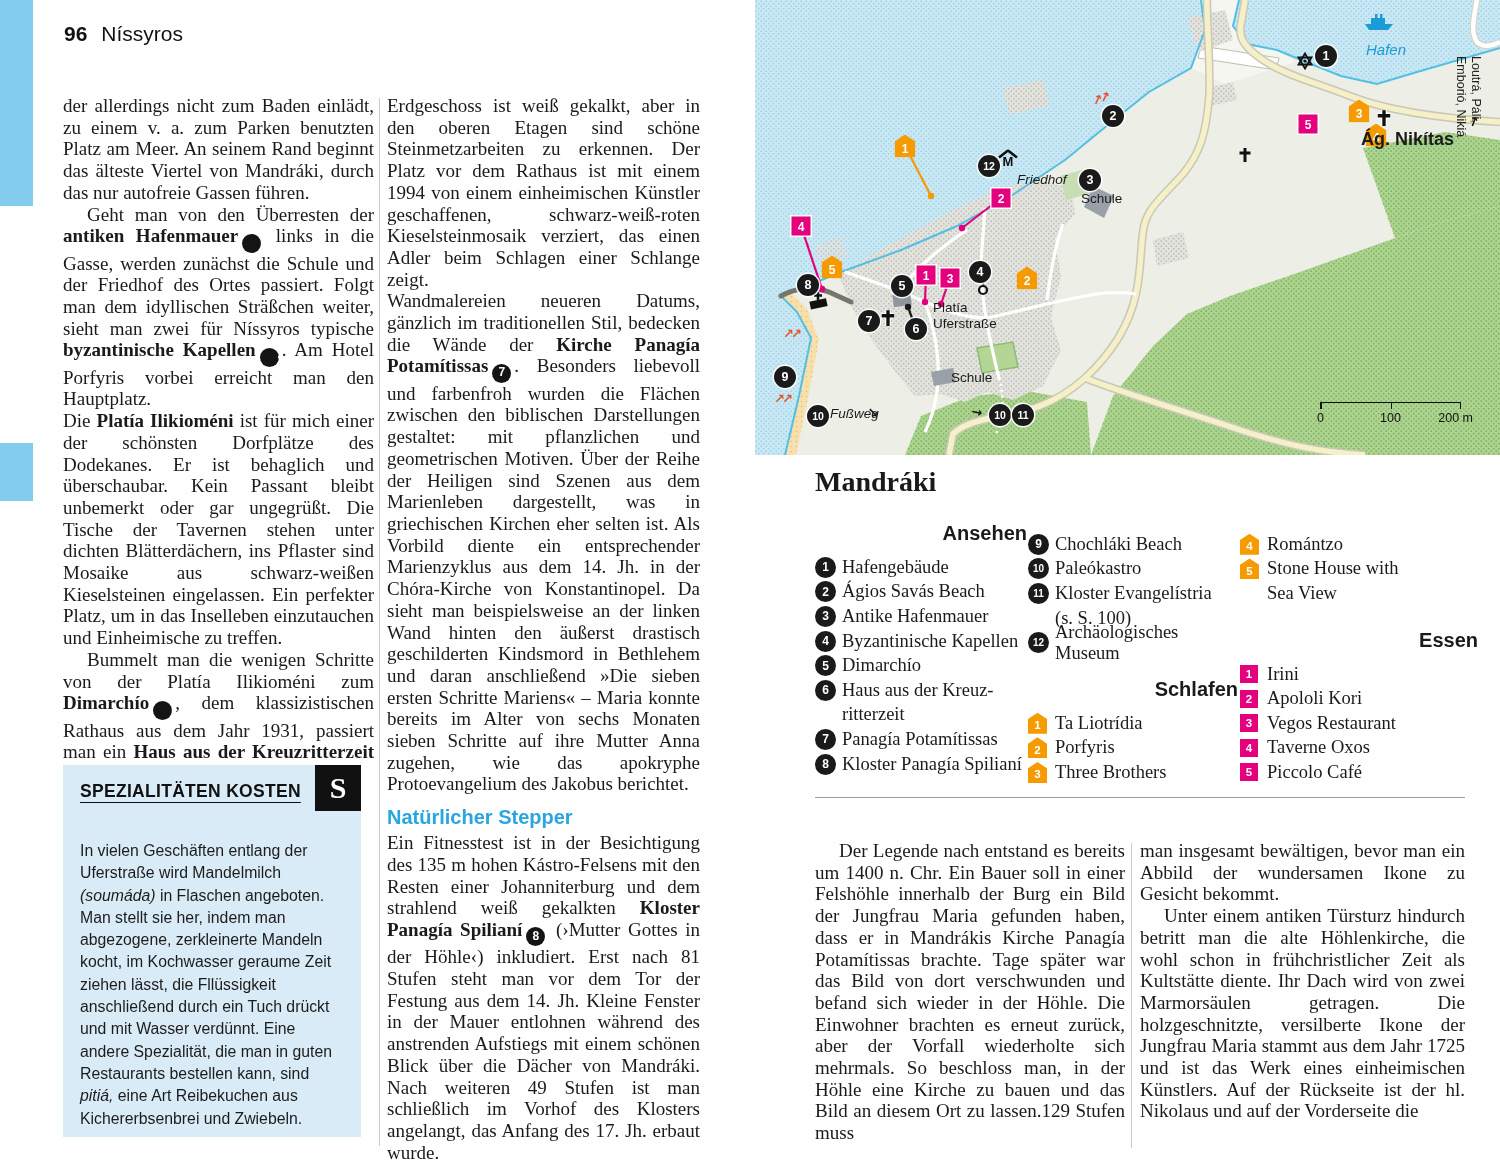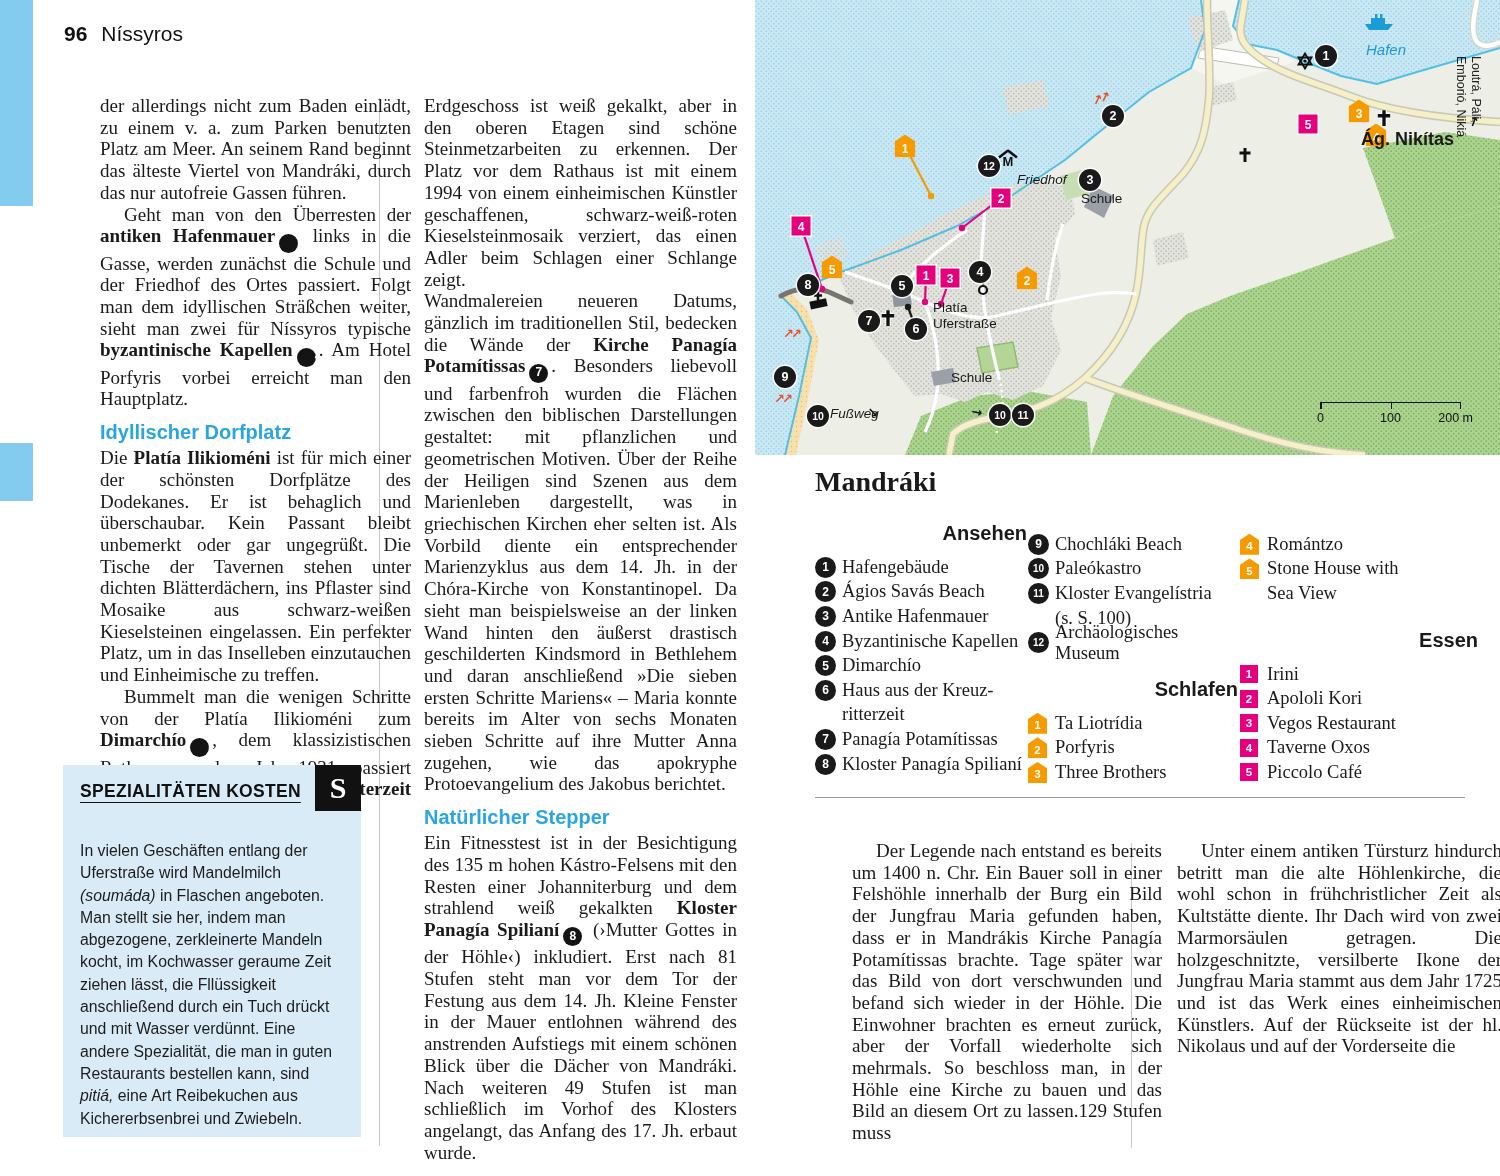--- a/index.html
+++ b/index.html
@@ -9,21 +9,21 @@
   #tab1{top:0;height:206px;}
   #tab2{top:443px;height:58px;}
   #pagehead{position:absolute;left:64px;top:22px;font-family:"Liberation Sans",sans-serif;
         font-size:21px;color:#111;}
   #pagehead .num{font-weight:bold;margin-right:14px;}
   .vrule{position:absolute;width:1px;background:#c9c9c9;}
   #rule-top{left:379px;top:98px;height:1048px;}
   #rule-bottom{left:1131px;top:843px;height:305px;}
   #hrule{position:absolute;left:815px;top:797px;width:650px;height:1px;background:#9a9a9a;}
 
-  .tcol{position:absolute;text-align:justify;font-size:19px;line-height:21.7px;margin-left:37px;}
+  .tcol{position:absolute;text-align:justify;font-size:19px;line-height:21.7px;}
   #col1{left:63px;top:95px;width:311px;}
   #col2{left:387px;top:95px;width:313px;}
   .tcol p{margin:0;}
   .tcol p.ind{text-indent:24px;}
   .subhead{font-family:"Liberation Sans",sans-serif;font-weight:bold;font-size:20px;
         color:#29A5DF;margin:11px 0 3px;line-height:23px;text-align:left;}
   .bold{font-weight:bold;}
   .ital{font-style:italic;}
   .tmark{display:inline-flex;width:19px;height:19px;border-radius:50%;background:#141414;
         color:#fff;font-family:"Liberation Sans",sans-serif;font-weight:bold;font-size:12px;
@@ -108,21 +108,20 @@
     <span class="num">96</span><span>Níssyros</span>
   </div>
 
   <div class="vrule" id="rule-top"></div>
   <div class="vrule" id="rule-bottom"></div>
   <div id="hrule"></div>
 
   <div class="tcol" id="col1">
       <p><span>der allerdings nicht zum Baden einlädt, zu einem v. a. zum Parken benutzten Platz am Meer. An seinem Rand beginnt das älteste Viertel von Mandráki, durch das nur autofreie Gassen führen.</span></p>
       <p class="ind"><span>Geht man von den Überresten der </span><span class="bold">antiken Hafenmauer</span><span class="tmark">3</span><span> links in die Gasse, werden zunächst die Schule und der Friedhof des Ortes passiert. Folgt man dem idyllischen Sträßchen weiter, sieht man zwei für Níssyros typische </span><span class="bold">byzantinische Kapellen</span><span class="tmark">4</span><span>. Am Hotel Porfyris vorbei erreicht man den Hauptplatz.</span></p>
-      <div class="subhead">Idyllischer Dorfplatz</div>
       <p><span>Die </span><span class="bold">Platía Ilikioméni</span><span> ist für mich einer der schönsten Dorfplätze des Dodekanes. Er ist behaglich und überschaubar. Kein Passant bleibt unbemerkt oder gar ungegrüßt. Die Tische der Tavernen stehen unter dichten Blätterdächern, ins Pflaster sind Mosaike aus schwarz-weißen Kieselsteinen eingelassen. Ein perfekter Platz, um in das Inselleben einzutauchen und Einheimische zu treffen.</span></p>
       <p class="ind"><span>Bummelt man die wenigen Schritte von der Platía Ilikioméni zum </span><span class="bold">Dimarchío</span><span class="tmark">5</span><span>, dem klassizistischen Rathaus aus dem Jahr 1931, passiert man ein </span><span class="bold">Haus aus der Kreuzritterzeit</span><span class="tmark">6</span><span>. Sein</span></p>
     </div>
   <div class="tcol" id="col2">
       <p><span>Erdgeschoss ist weiß gekalkt, aber in den oberen Etagen sind schöne Steinmetzarbeiten zu erkennen. Der Platz vor dem Rathaus ist mit einem 1994 von einem einheimischen Künstler geschaffenen, schwarz-weiß-roten Kieselsteinmosaik verziert, das einen Adler beim Schlagen einer Schlange zeigt.</span></p>
       <p><span>Wandmalereien neueren Datums, gänzlich im traditionellen Stil, bedecken die Wände der </span><span class="bold">Kirche Panagía Potamítissas</span><span class="tmark">7</span><span>. Besonders liebevoll und farbenfroh wurden die Flächen zwischen den biblischen Darstellungen gestaltet: mit pflanzlichen und geometrischen Motiven. Über der Reihe der Heiligen sind Szenen aus dem Marienleben dargestellt, was in griechischen Kirchen eher selten ist. Als Vorbild diente ein entsprechender Marienzyklus aus dem 14. Jh. in der Chóra-Kirche von Konstantinopel. Da sieht man beispielsweise an der linken Wand hinten den äußerst drastisch geschilderten Kindsmord in Bethlehem und daran anschließend »Die sieben ersten Schritte Mariens« – Maria konnte bereits im Alter von sechs Monaten sieben Schritte auf ihre Mutter Anna zugehen, wie das apokryphe Protoevangelium des Jakobus berichtet.</span></p>
       <div class="subhead">Natürlicher Stepper</div>
       <p><span>Ein Fitnesstest ist in der Besichtigung des 135 m hohen Kástro-Felsens mit den Resten einer Johanniterburg und dem strahlend weiß gekalkten </span><span class="bold">Kloster Panagía Spilianí</span><span class="tmark">8</span><span> (›Mutter Gottes in der Höhle‹) inkludiert. Erst nach 81 Stufen steht man vor dem Tor der Festung aus dem 14. Jh. Kleine Fenster in der Mauer entlohnen während des anstrenden Aufstiegs mit einem schönen Blick über die Dächer von Mandráki. Nach weiteren 49 Stufen ist man schließlich im Vorhof des Klosters angelangt, das Anfang des 17. Jh. erbaut wurde.</span></p>
     </div>
 
@@ -473,15 +472,16 @@
           </span>
           <span>Piccolo Café</span>
         </div>
       </div>
   </div>
 
   <div class="tcol" id="bl">
       <p class="ind">Der Legende nach entstand es bereits um 1400 n. Chr. Ein Bauer soll in einer Felshöhle innerhalb der Burg ein Bild der Jungfrau Maria gefunden haben, dass er in Mandrákis Kirche Panagía Potamítissas brachte. Tage später war das Bild von dort verschwunden und befand sich wieder in der Höhle. Die Einwohner brachten es erneut zurück, aber der Vorfall wiederholte sich mehrmals. So beschloss man, in der Höhle eine Kirche zu bauen und das Bild an diesem Ort zu lassen.129 Stufen muss</p>
     </div>
   <div class="tcol" id="br">
+      <p>man insgesamt bewältigen, bevor man ein Abbild der wundersamen Ikone zu Gesicht bekommt.</p>
       <p class="ind">Unter einem antiken Türsturz hindurch betritt man die alte Höhlenkirche, die wohl schon in frühchristlicher Zeit als Kultstätte diente. Ihr Dach wird von zwei Marmorsäulen getragen. Die holzgeschnitzte, versilberte Ikone der Jungfrau Maria stammt aus dem Jahr 1725 und ist das Werk eines einheimischen Künstlers. Auf der Rückseite ist der hl. Nikolaus und auf der Vorderseite die</p>
     </div>
 </div>
 
 </body></html>

